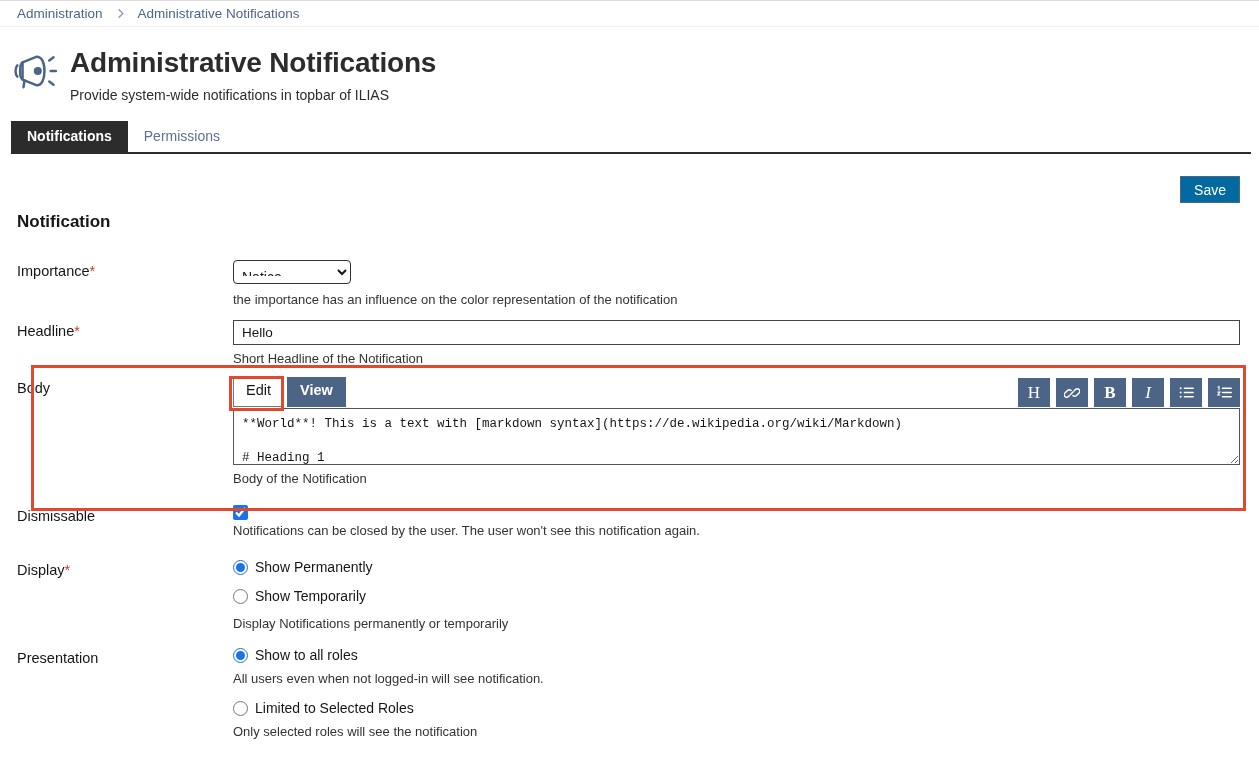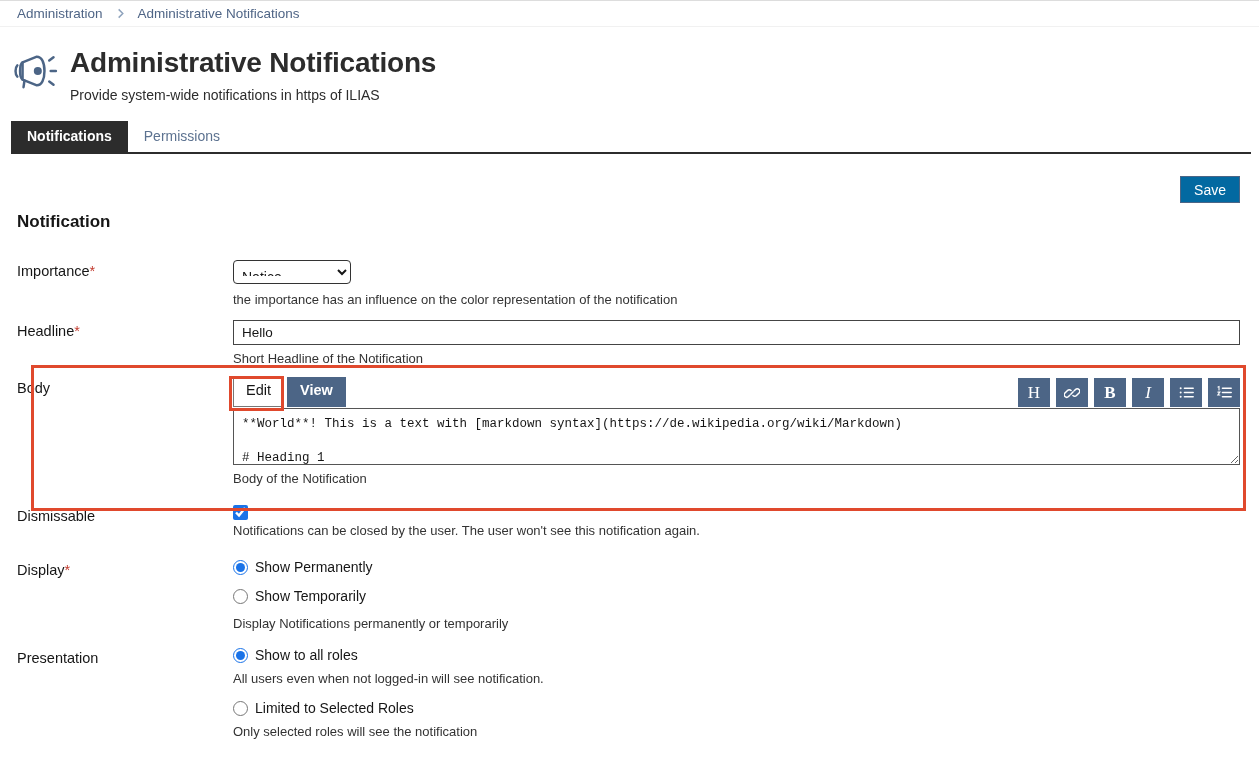--- a/index.html
+++ b/index.html
@@ -110,21 +110,21 @@
         <path d="M7.5 15 C5 17.5 5 24.5 7.5 27"></path>
         <circle cx="29" cy="21" r="4.2" fill="#4c6586" stroke="none"></circle>
         <path d="M15 31 L14 38"></path>
         <path d="M41 10 L45.5 6.5"></path>
         <path d="M42.5 21 L48 21"></path>
         <path d="M41 32 L45.5 35.5"></path>
       </svg>
     </span>
     <div>
       <h1 class="page-title">Administrative Notifications</h1>
-      <p class="page-subtitle">Provide system-wide notifications in https of ILIAS</p>
+      <p class="page-subtitle">Provide system-wide notifications in topbar of ILIAS</p>
     </div>
   </div>
 
   <div class="tabs">
     <div class="tab active">Notifications</div>
     <div class="tab">Permissions</div>
   </div>
 
   <div class="content">
     <div class="save-row">

